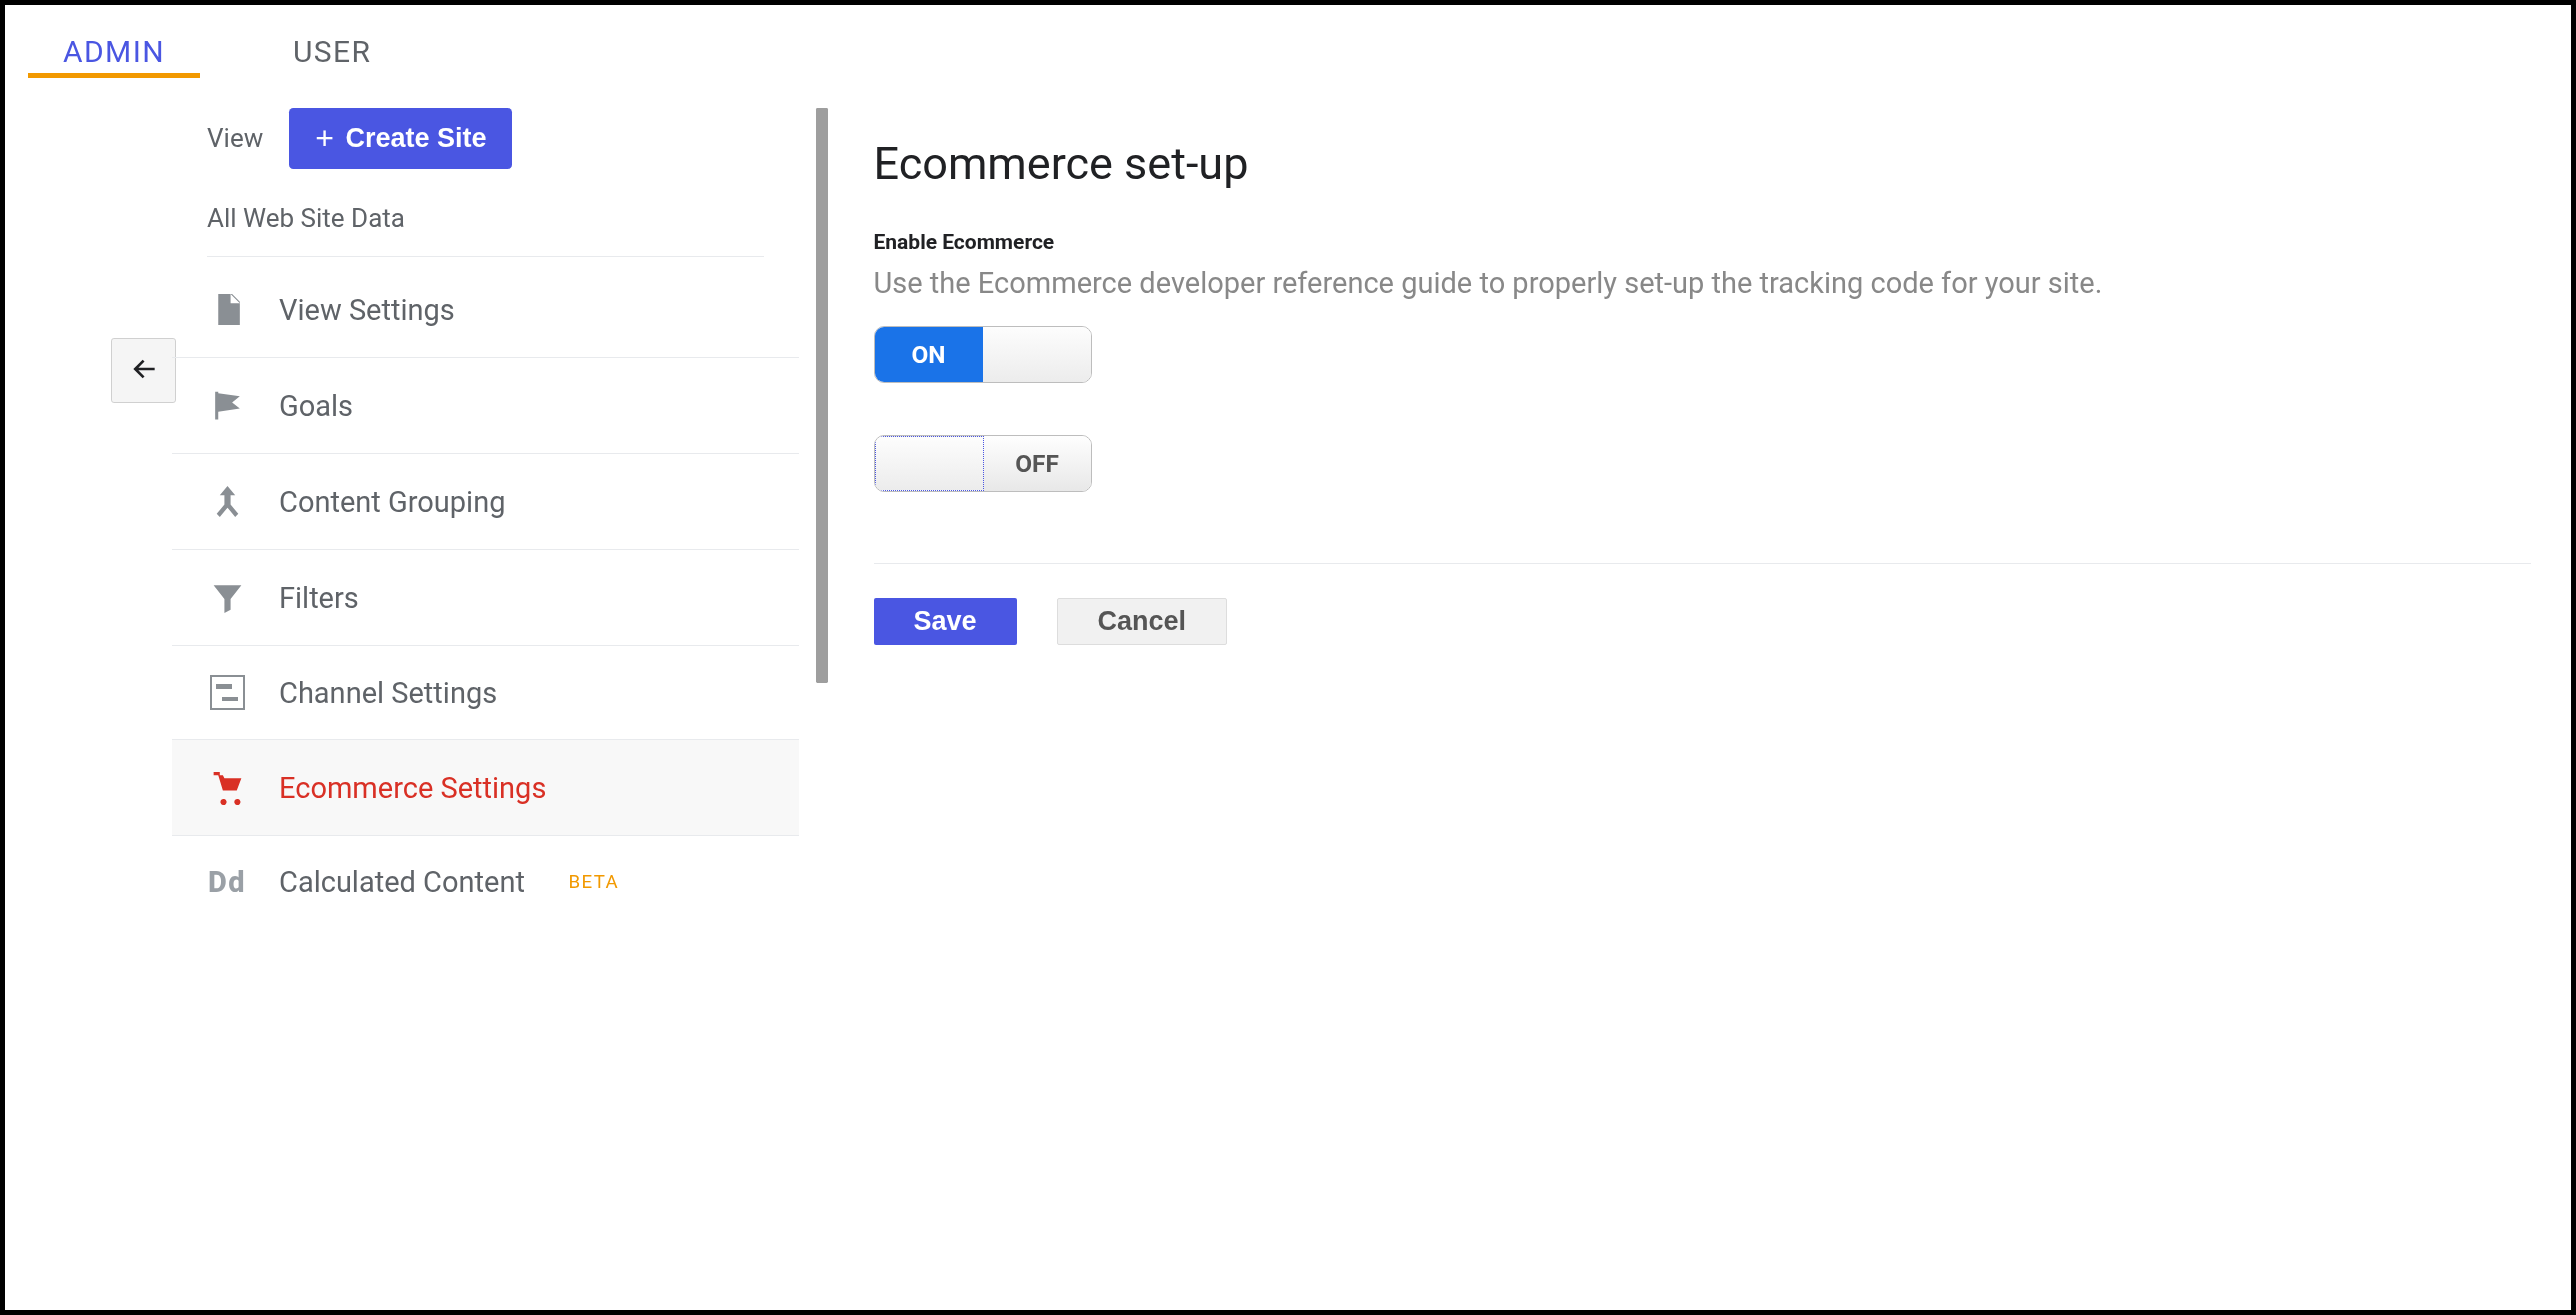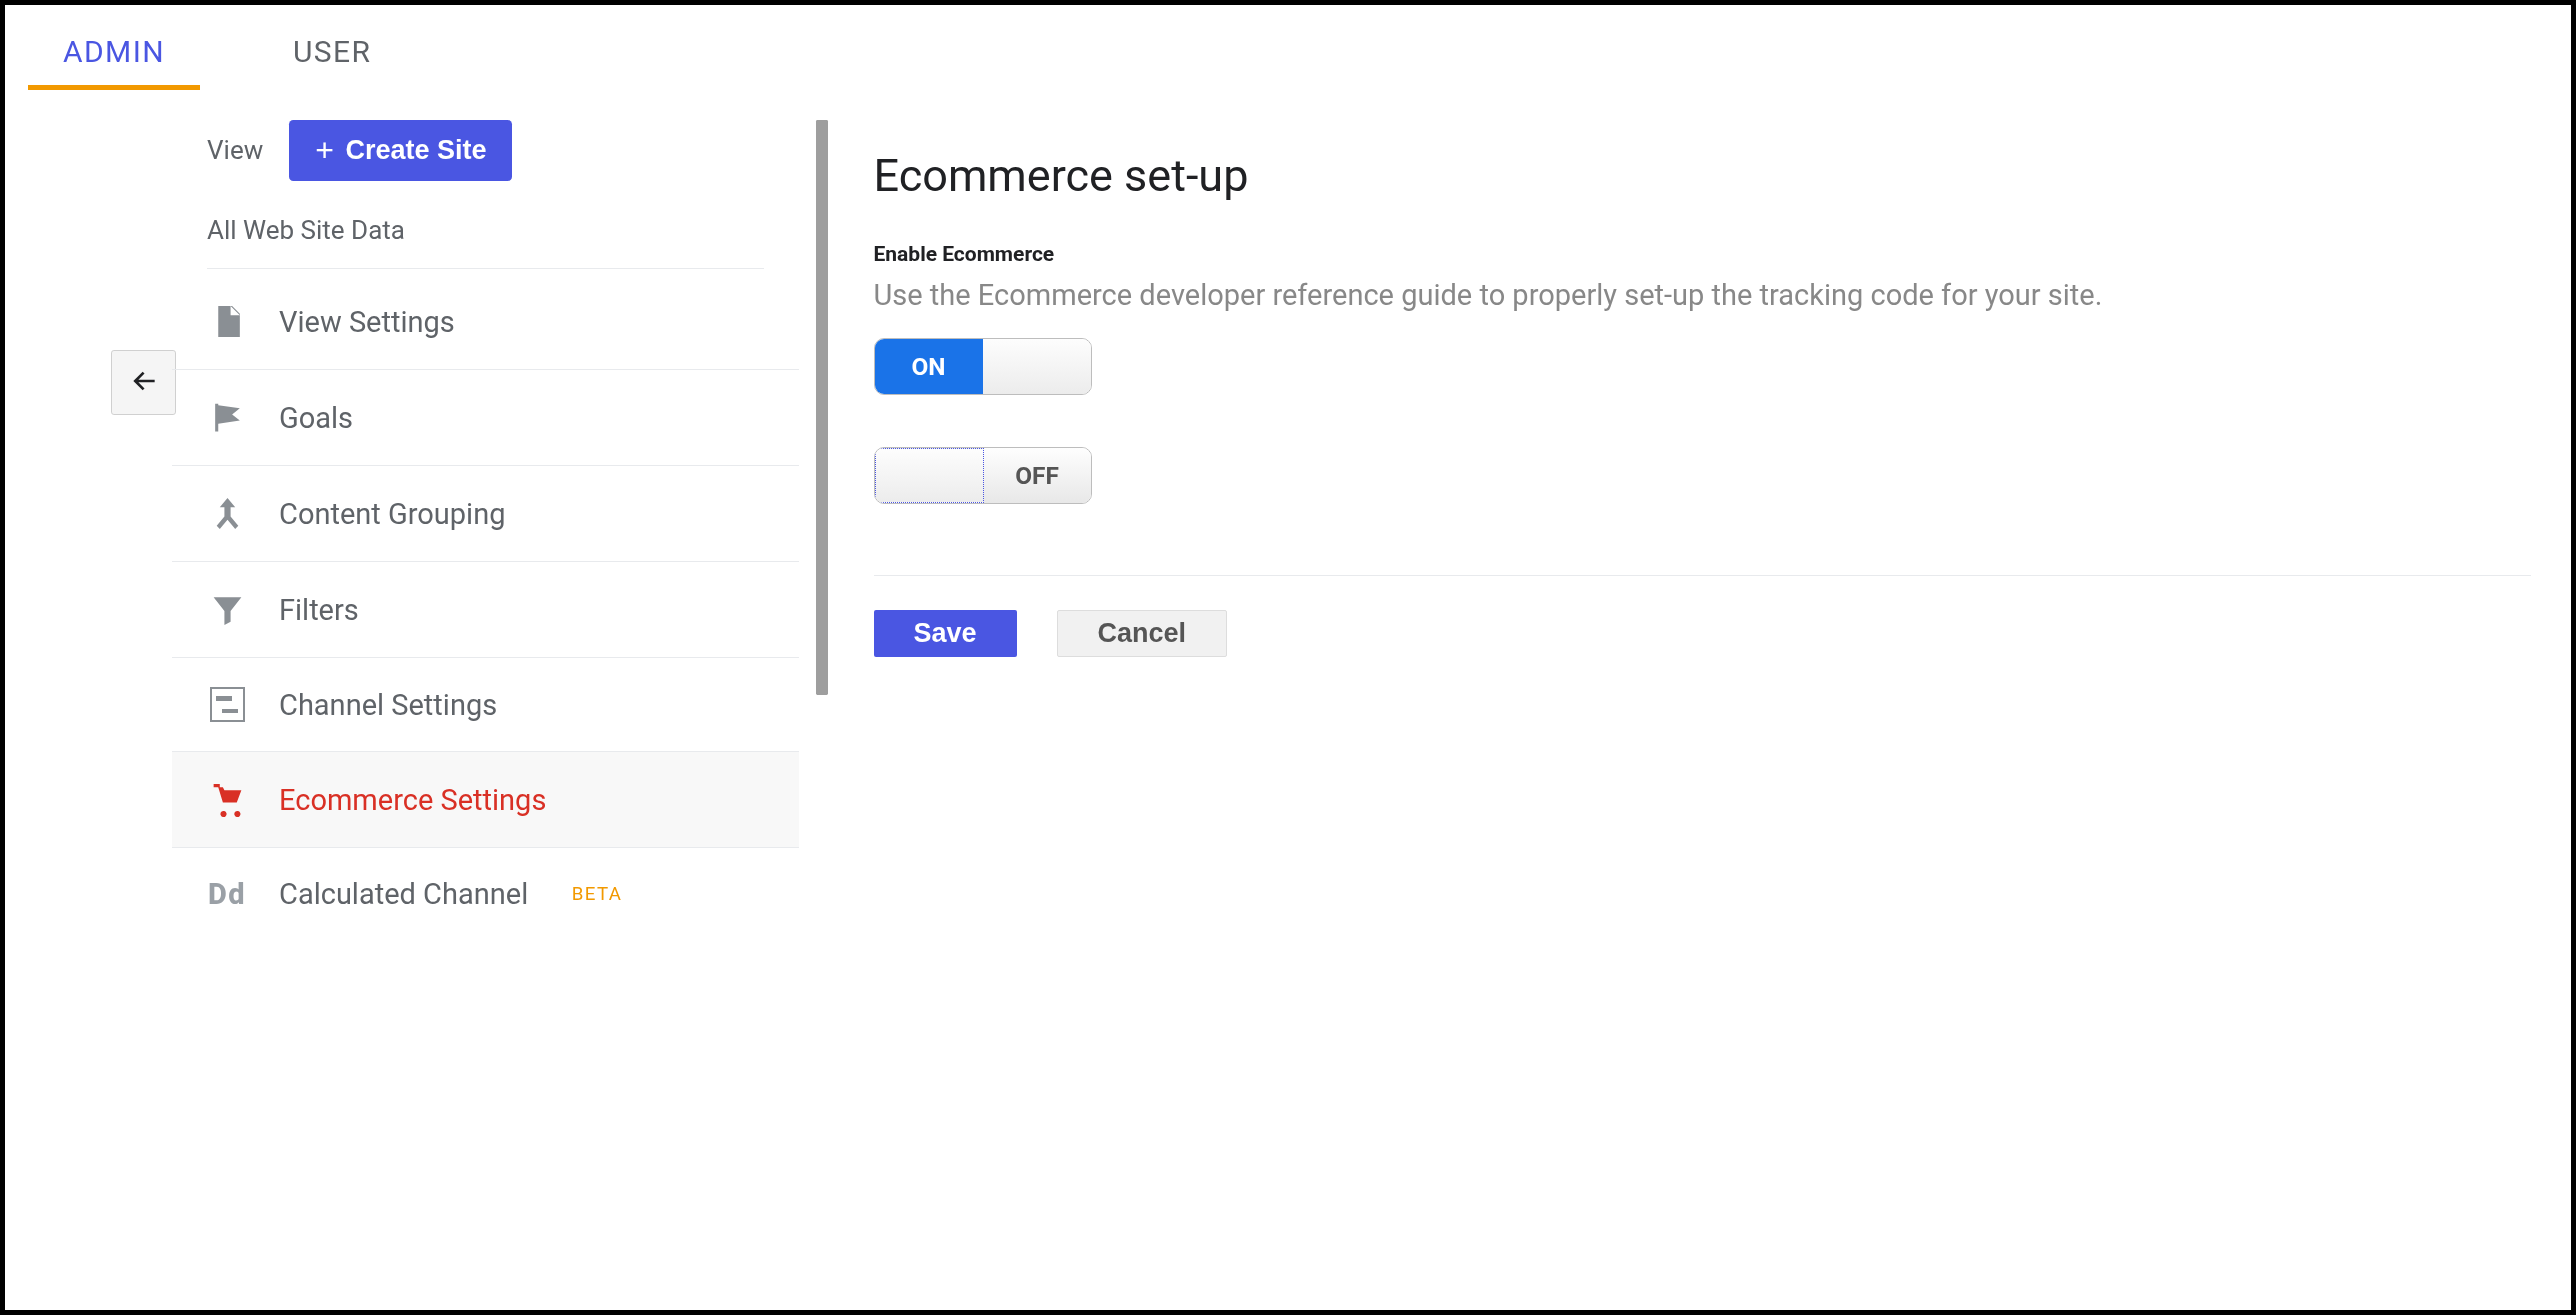--- a/index.html
+++ b/index.html
@@ -15,21 +15,21 @@
   }
   html,body{margin:0;padding:0;font-family:Roboto,"Helvetica Neue",Arial,sans-serif;background:#fff;}
   .frame{
     width:2576px;height:1315px;box-sizing:border-box;
     border:5.8px solid #000;background:#fff;display:flex;flex-direction:column;overflow:hidden;
   }
 
   
   .tabs{display:flex;align-items:center;padding:0 23px;border-bottom:0.7px solid transparent;}
   .tab{
-    padding:29px 35px 16px;font-size:30px;letter-spacing:1.4px;color:var(--text-mid);
+    padding:29px 35px 4px;font-size:30px;letter-spacing:1.4px;color:var(--text-mid);
     cursor:pointer;border-bottom:5.8px solid transparent;
   }
   .tab.active{color:var(--blue);border-bottom-color:var(--beta);}
   .tab.user{margin-left:58px;}
 
   
   .body{flex:1;display:flex;position:relative;}
   .backbar{
     width:167px;position:relative;
   }
@@ -205,21 +205,21 @@
                 <path d="M7 4h2l1 2h11l-3 8H9L6 4H3V2h4zm1 16a2 2 0 1 0 .001-.001zm9 0a2 2 0 1 0 .001-.001z"></path>
               </svg>
           </span>
           <span class="nav-label">Ecommerce Settings</span>
         </div>
 
         <div class="nav-item">
           <span class="nav-icon">
             <span class="dd-icon">Dd</span>
           </span>
-          <span class="nav-label">Calculated Channel</span>
+          <span class="nav-label">Calculated Content</span>
           <span class="badge">BETA</span>
         </div>
 
       </div>
     </div>
 
     <div class="v-scroll"></div>
 
     <div class="main">
       <h1 class="page-title">Ecommerce set-up</h1>

